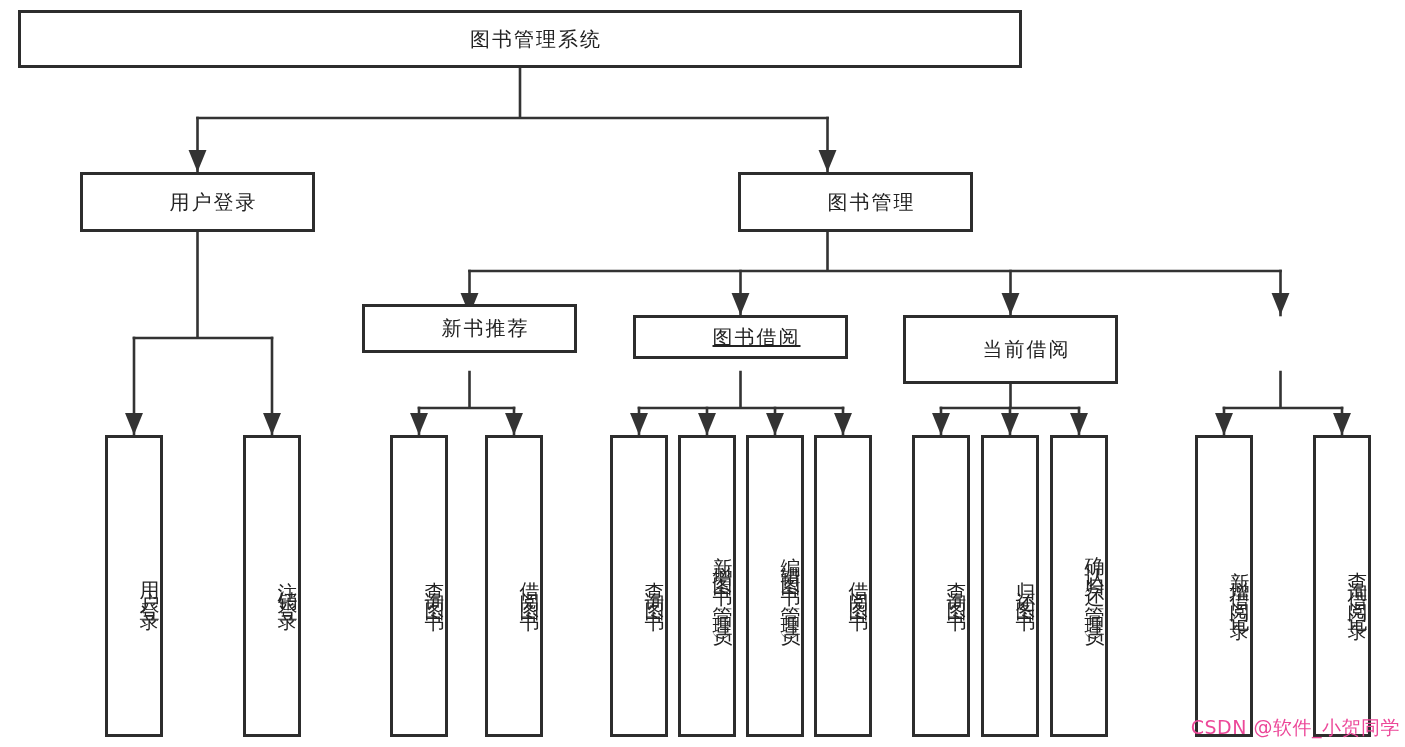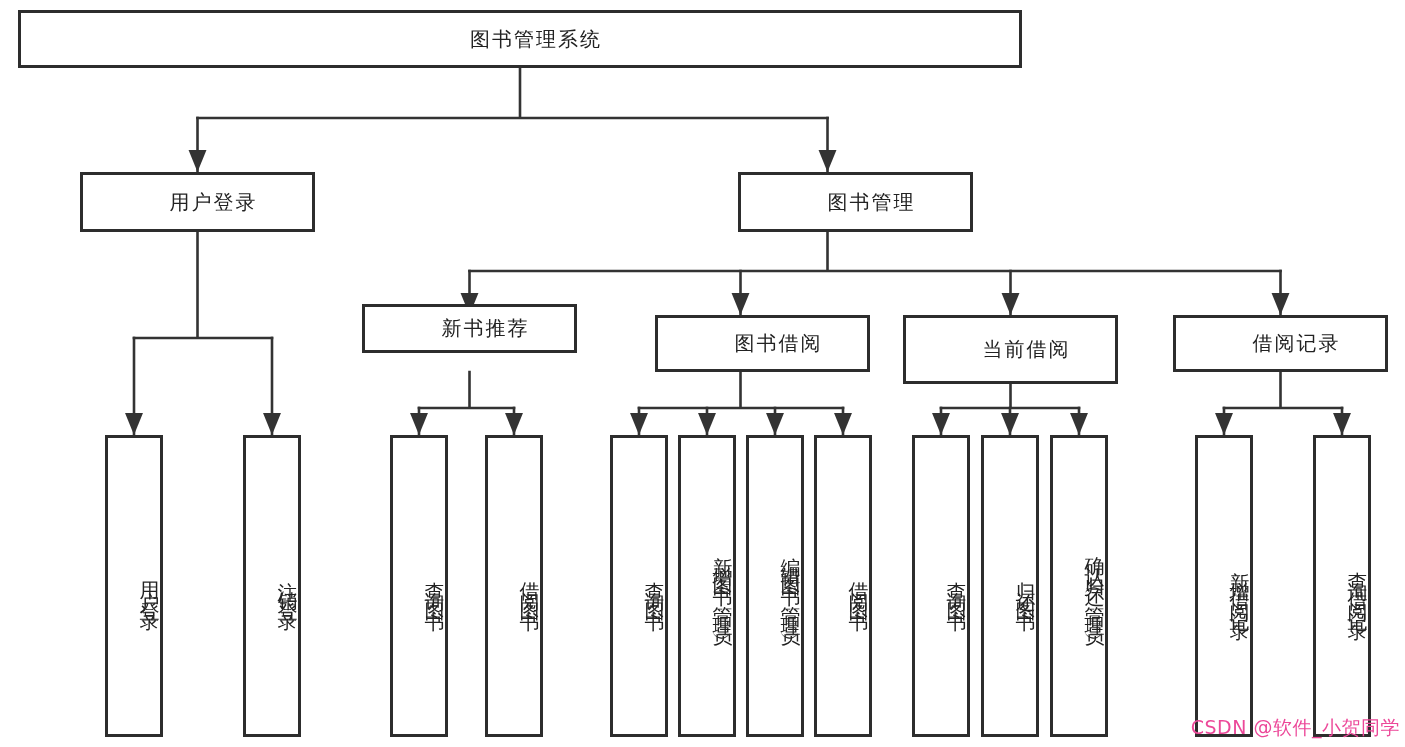--- a/index.html
+++ b/index.html
@@ -127,28 +127,25 @@
   <div class="node" style="left:80px; top:172px; width:235px; height:60px;">
     <span class="lbl">用户登录</span>
   </div>
   <div class="node" style="left:710px; top:172px; width:235px; height:60px;margin-left:28px;">
     <span class="lbl">图书管理</span>
   </div>
 
   <div class="node" style="left:362px; top:304px; width:215px; height:49px;">
     <span class="lbl">新书推荐</span>
   </div>
-  <div class="node" style="left:655px; top:315px; width:215px; height:57px;">
+  <div class="node" style="left:633px; top:315px; width:215px; height:44px;text-decoration:underline;">
     <span class="lbl">图书借阅</span>
   </div>
   <div class="node" style="left:903px; top:315px; width:215px; height:69px;">
     <span class="lbl">当前借阅</span>
-  </div>
-  <div class="node" style="left:1173px; top:315px; width:215px; height:57px;">
-    <span class="lbl">借阅记录</span>
   </div>
 
   <div class="node leaf" style="left:105px;">
     <span class="lbl">用户登录</span>
   </div>
   <div class="node leaf" style="left:243px;">
     <span class="lbl">注销登录</span>
   </div>
 
   <div class="node leaf" style="left:390px;">

